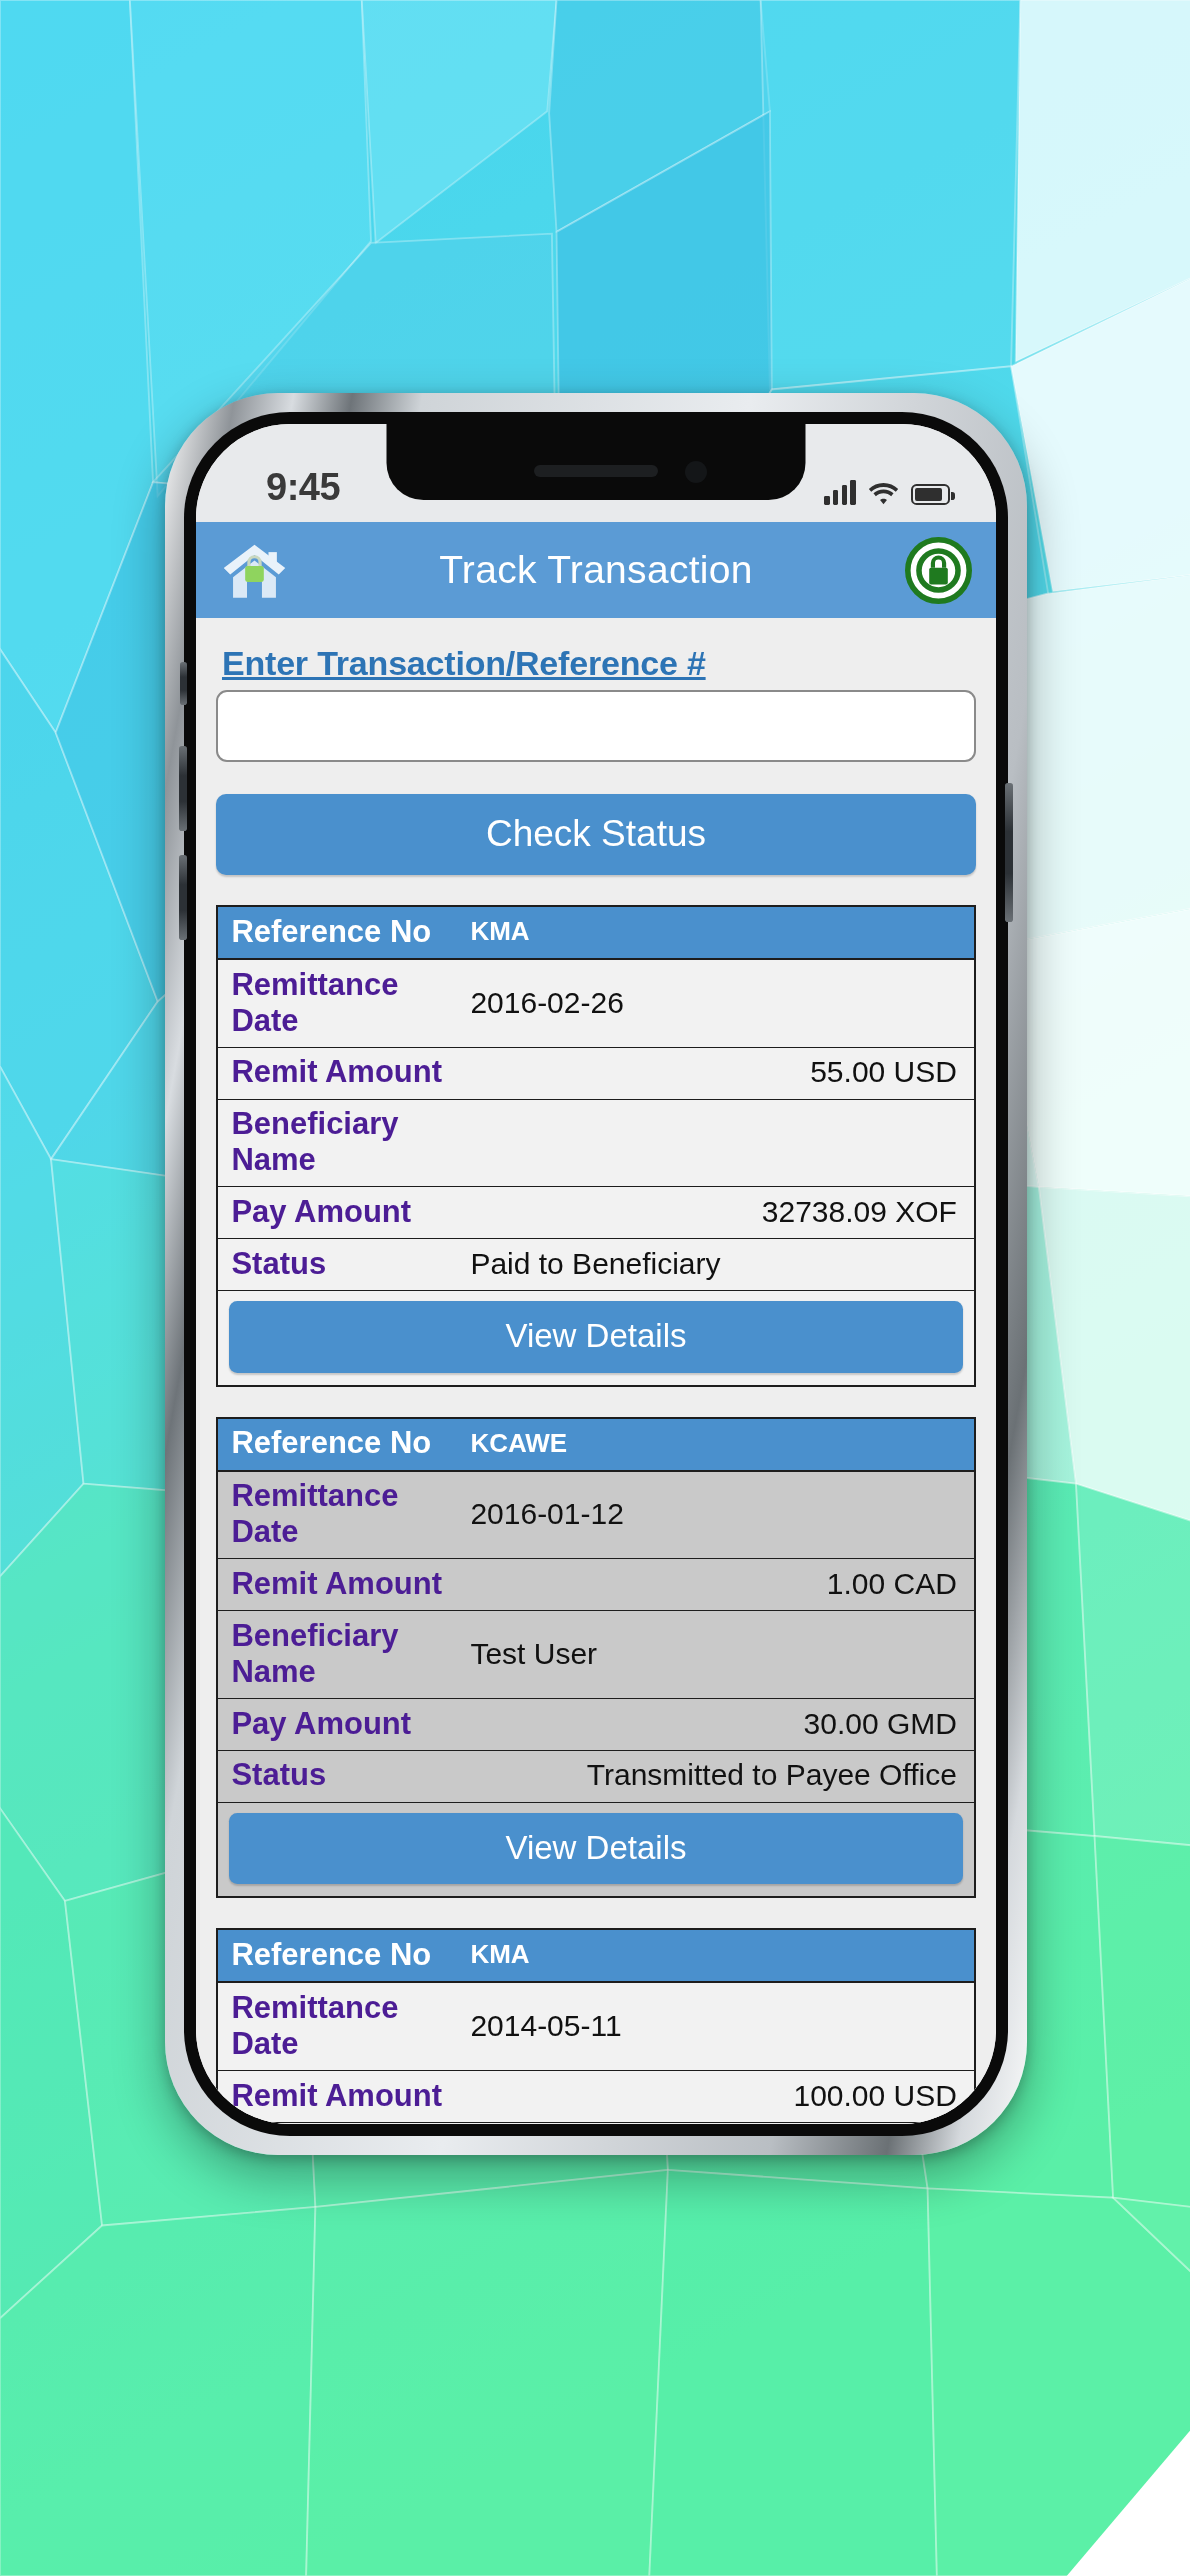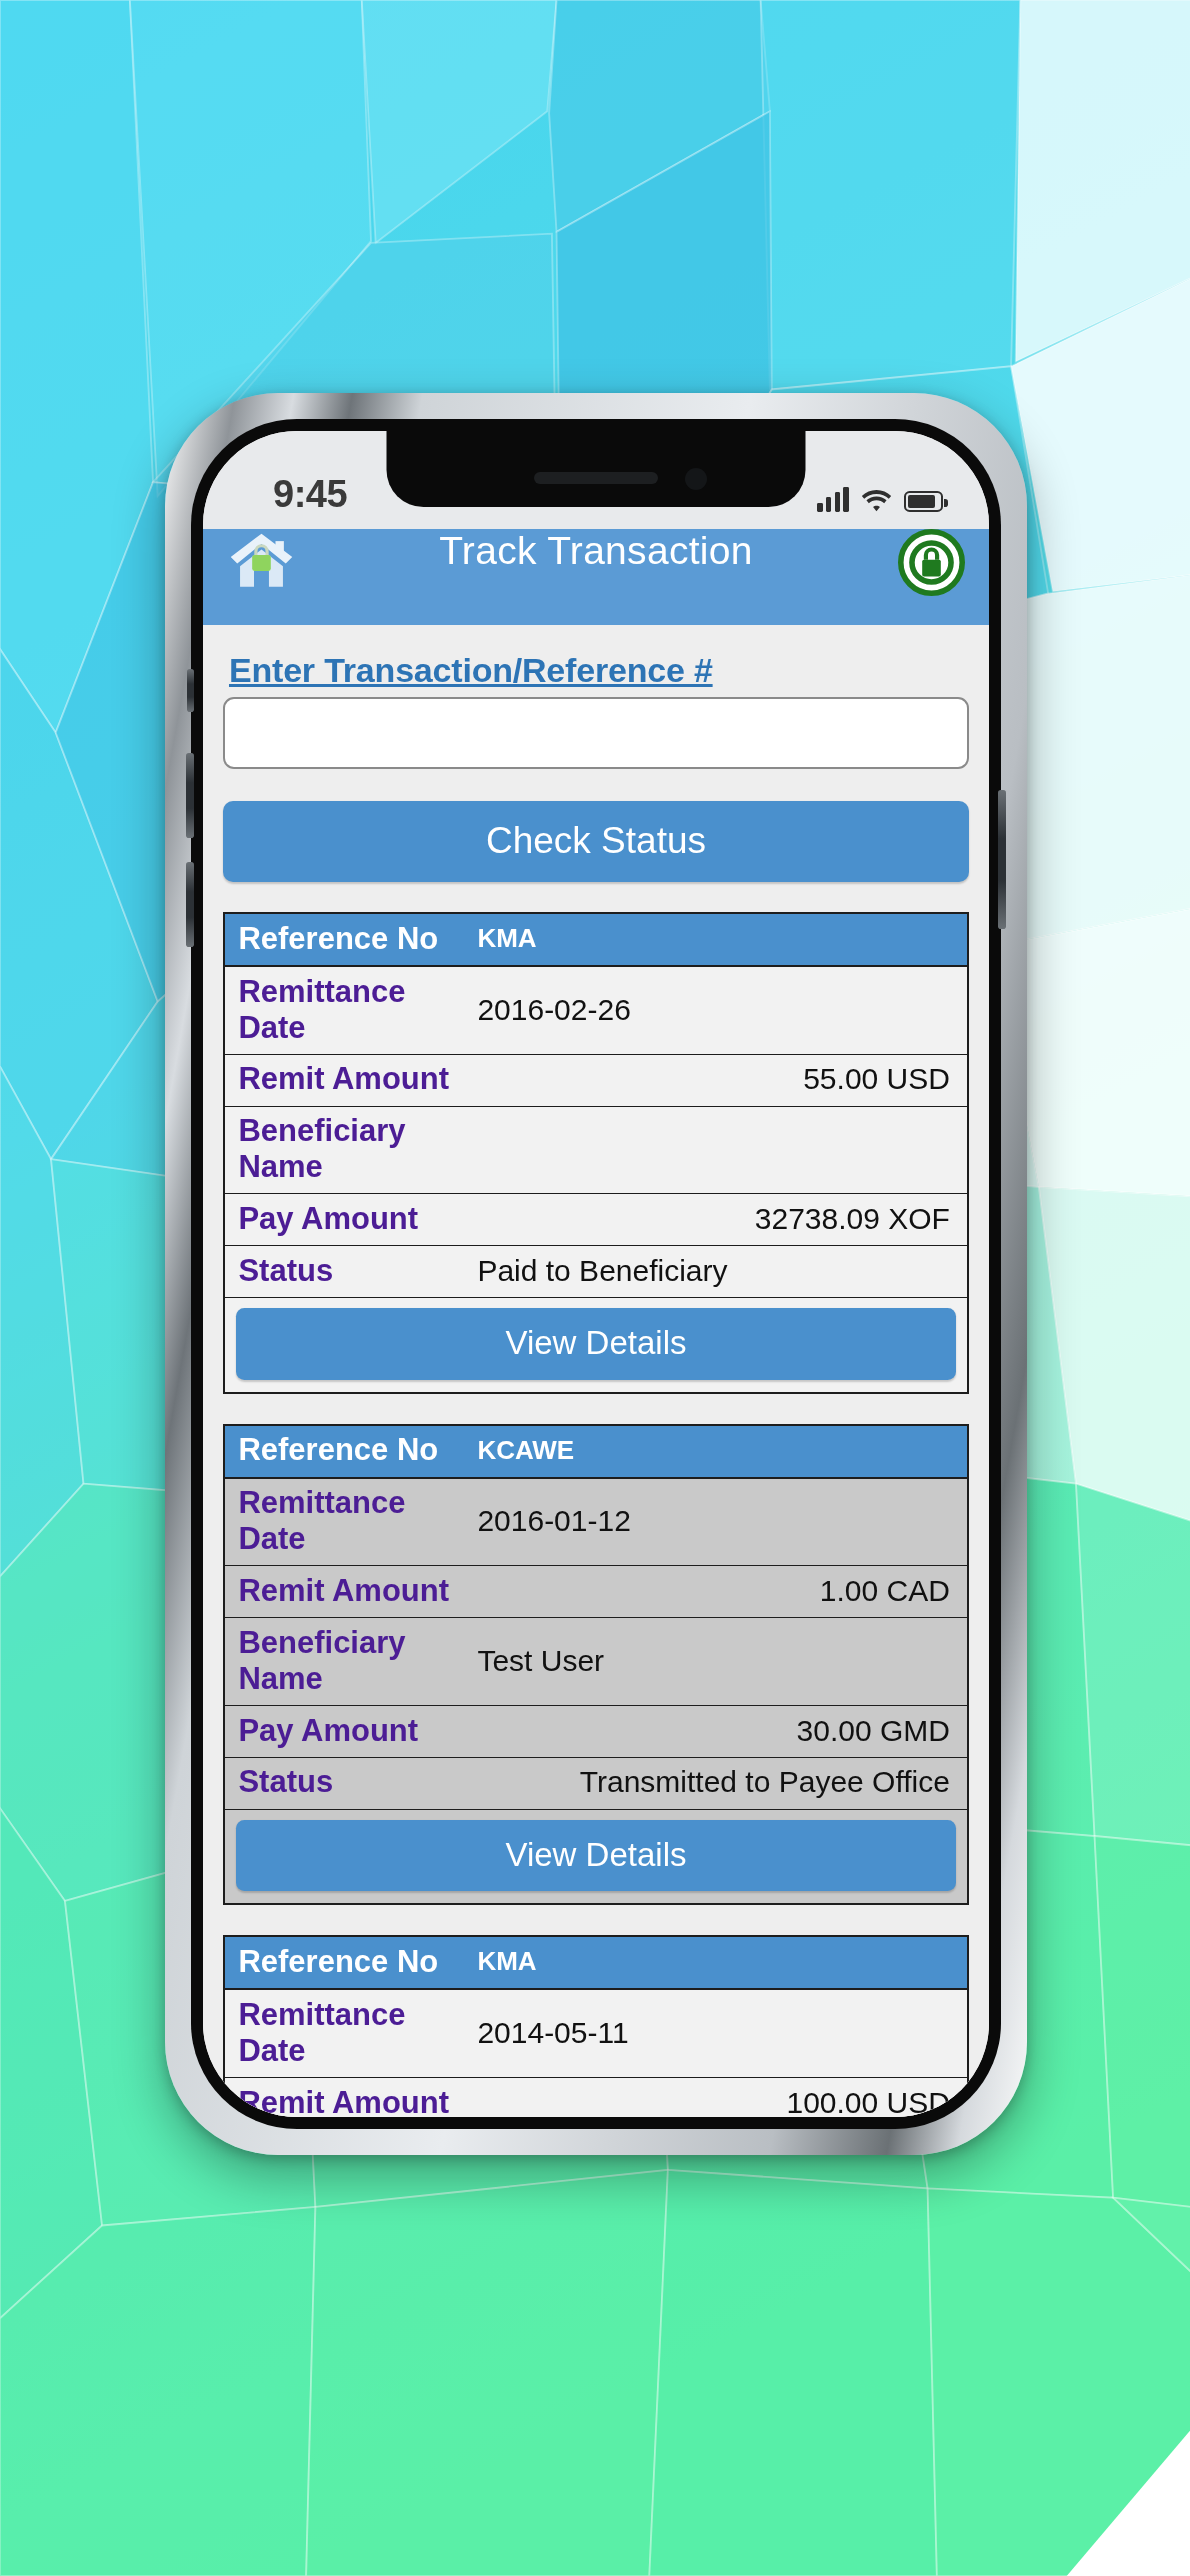--- a/index.html
+++ b/index.html
@@ -13,21 +13,21 @@
   
   #bg { position:absolute; inset:0; width:1191px; height:2576px; }
 
   
   #phone {
     position:absolute;
     left:165px; top:393px;
     width:862px; height:1762px;
     border-radius:113px;
     background:linear-gradient(100deg,#fdfdfd 0%,#8f9499 6%,#d8dce0 11%,#6e7479 16%,#cfd4d8 22%,#e9ecef 50%,#b9bec3 78%,#6b7175 88%,#d5d9dd 94%,#fafbfb 100%);
-    padding:26px;
+    padding:19px;
     box-shadow:0 20.4px 52px rgba(0,0,0,.33), 0 3.7px 13px rgba(0,0,0,.22);
   }
   #phone-inner {
     width:100%; height:100%;
     border-radius:106px;
     background:#0a0a0a;
     padding:12px;
     position:relative;
   }
   #screen {
@@ -79,21 +79,21 @@
   .wifi { width:31px; height:24px; position:relative; }
   .wifi svg { width:31px; height:24px; display:block; }
   .batt { width:39px; height:21.3px; border:2.8px solid #2f2f2f; border-radius:5.6px; position:relative; }
   .batt::after { content:""; position:absolute; right:-7.4px; top:5.6px; width:4.6px; height:8.3px; background:#2f2f2f; border-radius:0 2.8px 2.8px 0; }
   .batt i { position:absolute; left:1.9px; top:1.9px; bottom:1.9px; width:78%; background:#2f2f2f; border-radius:1.9px; display:block; }
 
   
   #appbar {
     flex:0 0 96px; height:96px;
     background:#5b9bd5;
-    display:flex; 
+    display:flex; align-items:center;
     padding:0 24px;
     position:relative;
   }
   #home-icon { width:69px; height:61px; flex:0 0 69px; }
   #appbar-title {
     position:absolute; left:0; right:0;
     text-align:center;
     color:#ffffff; font-size:39px; font-weight:400;
     letter-spacing:0.3px;
     pointer-events:none;

